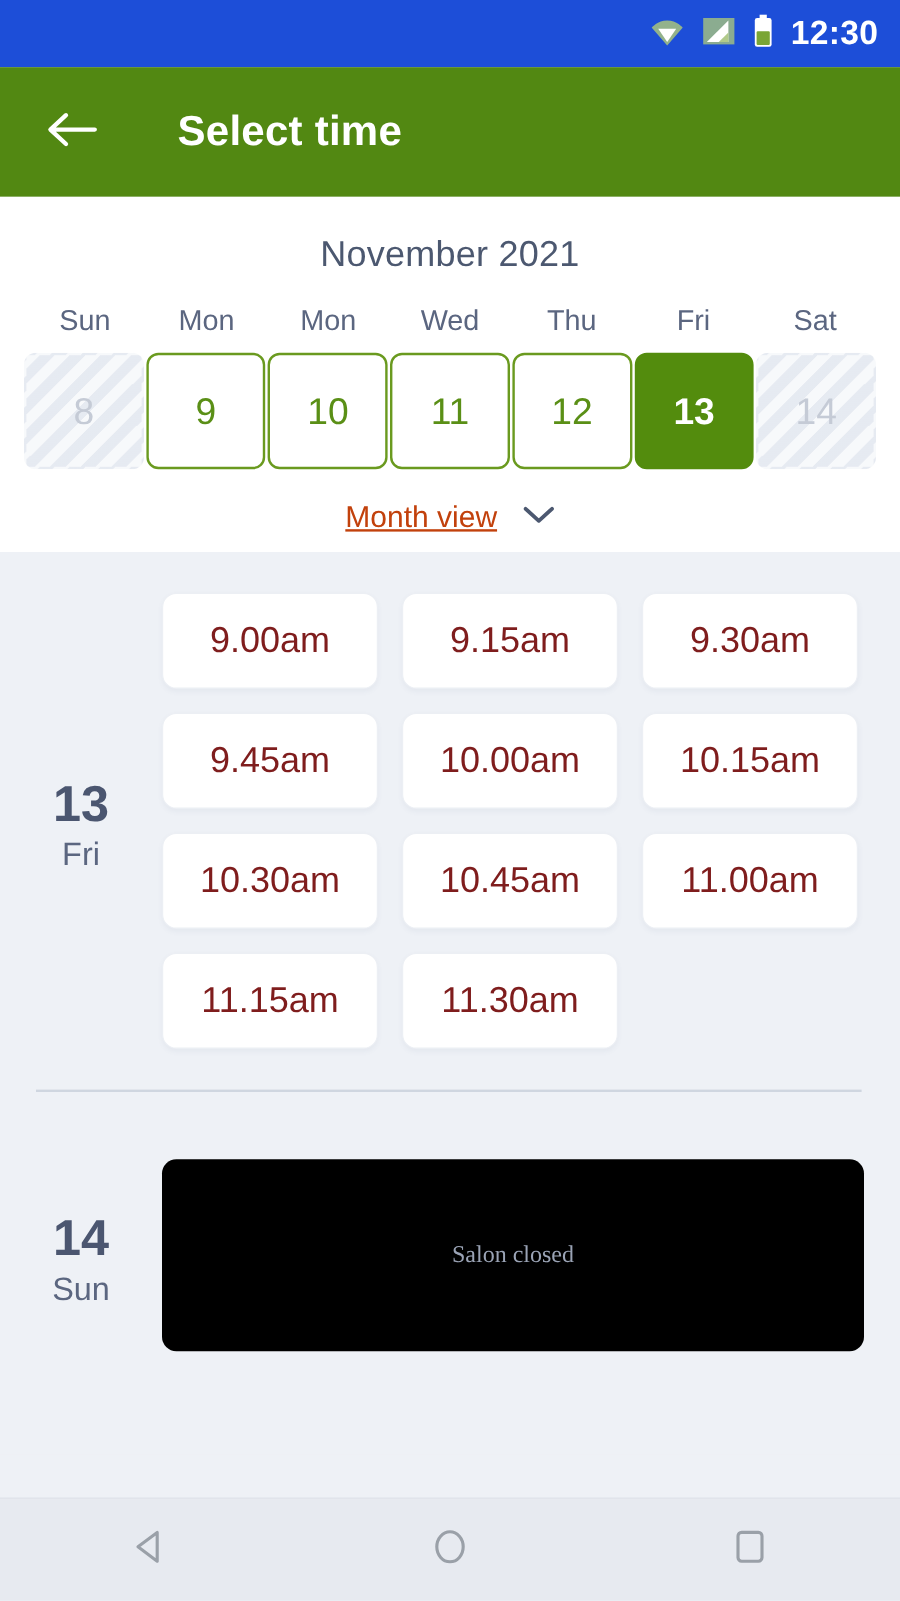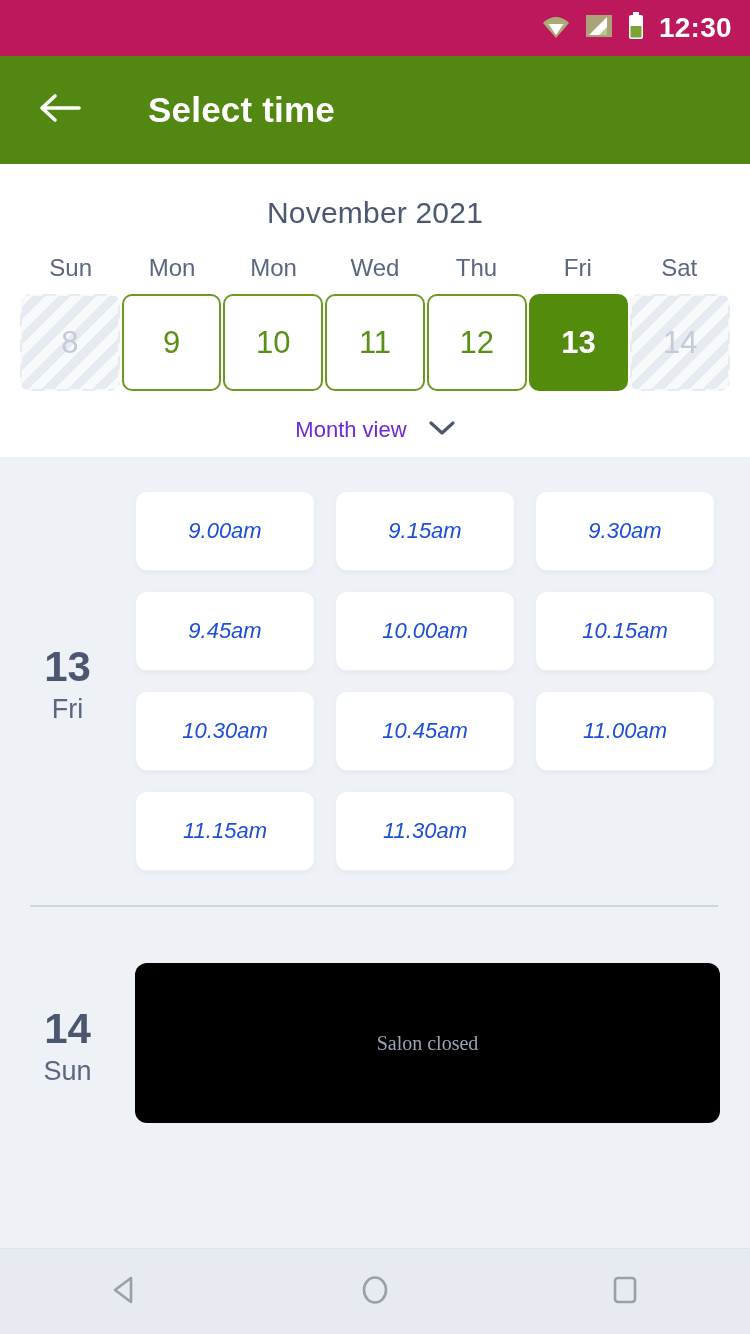--- a/index.html
+++ b/index.html
@@ -6,21 +6,21 @@
   html, body {
     width: 750px; height: 1334px;
     font-family: "Liberation Sans", sans-serif;
     background: #eef1f6;
     overflow: hidden;
   }
   #screen { position: relative; width: 750px; height: 1334px; }
 
   
   .statusbar {
-    height: 56px; background: #be185d;
+    height: 56px; background: #1d4ed8;
     display: flex; align-items: center; justify-content: flex-end;
     padding-right: 18px; gap: 14px;
   }
   .status-icons { display: flex; align-items: center; gap: 14px; }
   .icon-wifi, .icon-signal, .icon-battery { display: block; }
   .status-time {
     color: #ffffff; font-size: 28px; font-weight: bold;
     letter-spacing: 0.3px; line-height: 1;
   }
 
@@ -78,21 +78,21 @@
     background-color: #eef1f6;
     background-image: repeating-linear-gradient(
       -45deg,
       rgba(255,255,255,0.55) 0px, rgba(255,255,255,0.55) 9px,
       rgba(224,229,238,0.55) 9px, rgba(224,229,238,0.55) 18px);
   }
   .month-view-row {
     display: flex; align-items: center; justify-content: center;
     gap: 22px; padding-top: 26px; cursor: pointer;
   }
-  .month-view-label { color: #6d28d9; font-size: 22px; }
+  .month-view-label { color: #c2410c; font-size: 25px; text-decoration: underline; }
 
   
   .body-area {
     background: #eef1f6;
     height: 752px; overflow: hidden; position: relative;
   }
   .day-group { display: flex; padding-top: 34px; }
   .day-label {
     width: 135px; flex: none;
     display: flex; flex-direction: column;
@@ -106,24 +106,23 @@
     font-size: 27px; color: #5b6680; margin-top: 8px; line-height: 1;
   }
   .slots {
     display: grid; grid-template-columns: repeat(3, 180px);
     gap: 20px 20px; padding-right: 20px;
   }
   .slot {
     height: 80px; background: #ffffff;
     border: 1px solid #eceff4; border-radius: 12px;
     display: flex; align-items: center; justify-content: center;
-    font-size: 22px; color: #1d4ed8;
+    font-size: 30px; color: #7f1d1d;
     box-shadow: 0 2px 4px rgba(80,100,140,0.06);
     cursor: pointer;
-    font-style: italic;
   }
   .divider {
     height: 2px; background: #cfd6e0;
     margin: 34px 32px 0 30px;
   }
   .closed-card {
     flex: 1; height: 160px; background: #000000;
     border-radius: 12px;
     display: flex; align-items: center; justify-content: center;
     font-size: 20px; color: #9aa3b5;

